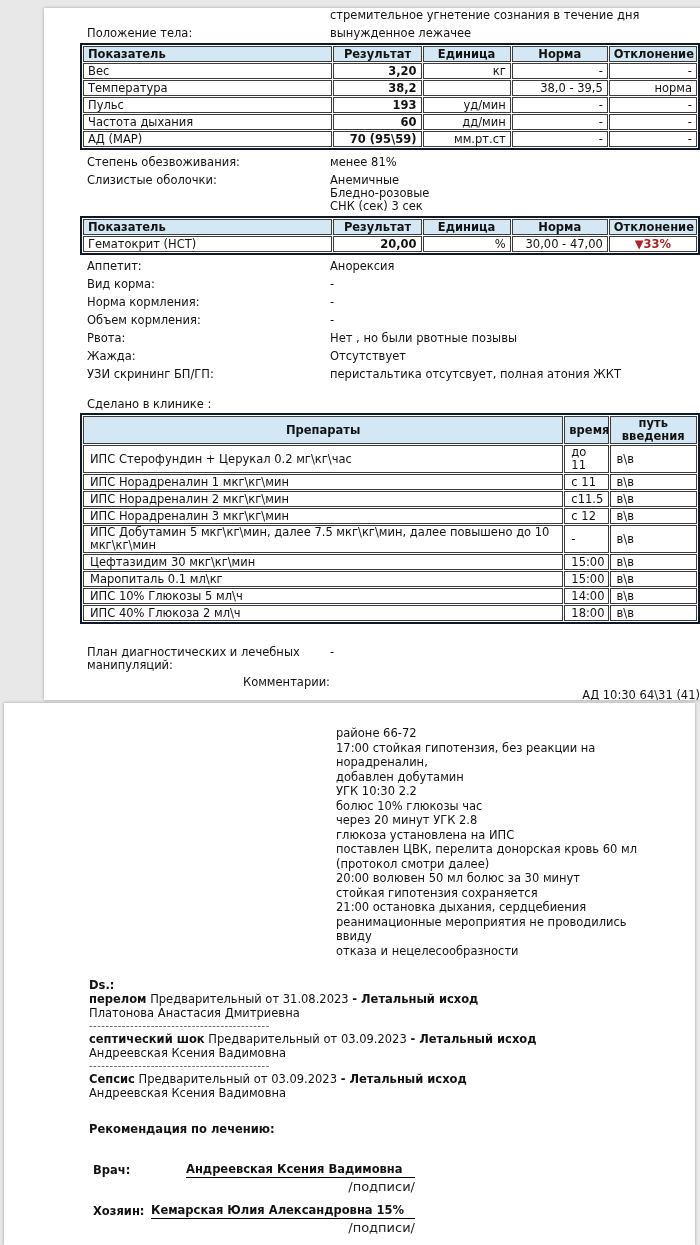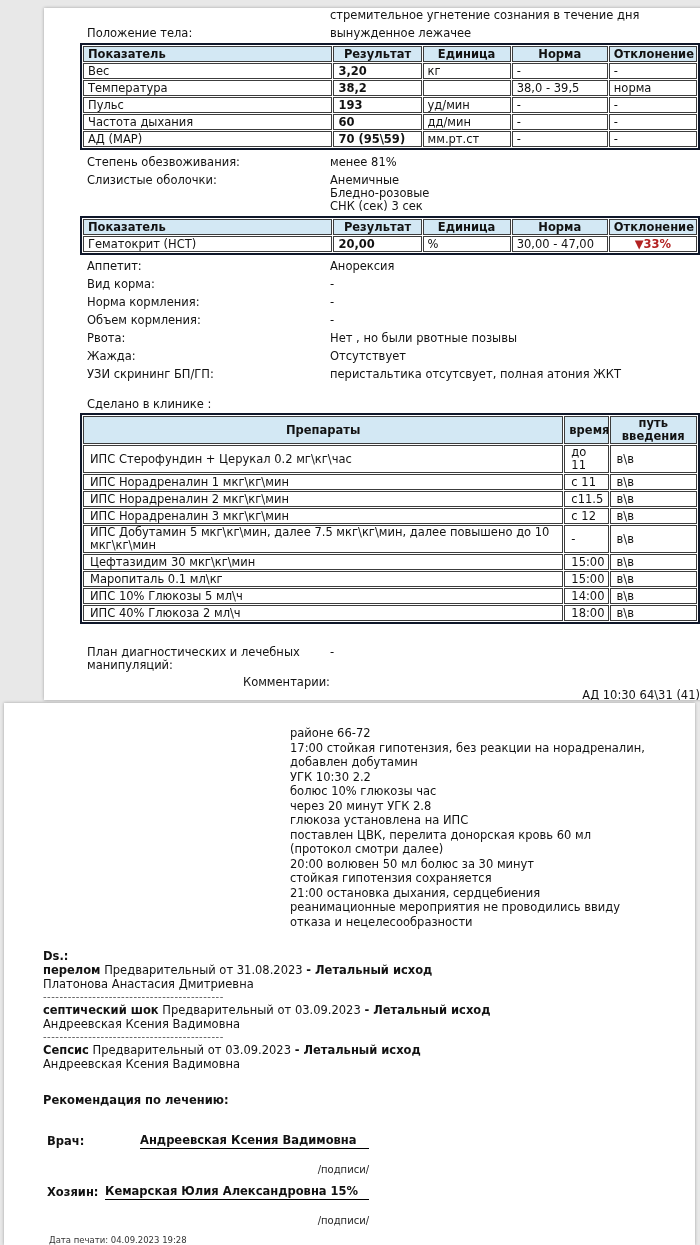--- a/index.html
+++ b/index.html
@@ -8,20 +8,21 @@
     background:#e8e8e8;
     font-family:"DejaVu Sans","Liberation Sans",sans-serif;
     color:#121212;
     -webkit-font-smoothing:antialiased;
   }
   .canvas { position:relative; width:700px; height:1245px; overflow:hidden; }
   .card {
     position:absolute; left:4px; width:691px; background:#ffffff;
     box-shadow:0 0 3px rgba(0,0,0,.30);
     box-sizing:border-box;
+    padding-left:46px;
   }
   .card1 { top:8px; height:692px; overflow:hidden; padding:1px 35px 0 36px;margin-left:40px; }
   .card2 { top:703px; height:542px; overflow:hidden; }
 
   .cont-line { margin-left:250px; font-size:11.5px; line-height:13px; }
 
   .field-row { display:flex; margin:5px 0 0 7px; font-size:11.5px; line-height:13px; }
   .field-row .flabel { width:243px; flex:none; }
   .field-row .fvalue { white-space:pre-line; flex:1; }
 
@@ -30,21 +31,21 @@
     border:2px solid #0f172a; background:#fff;
     width:620px; table-layout:fixed;
     font-size:11.5px; margin-top:3px;
   }
   table.datatable th, table.datatable td {
     border:1px solid #3c3c3c; padding:0 4px; height:14px;
     line-height:13px; overflow:hidden;
   }
   table.datatable thead th { background:#d3e8f4; font-weight:bold; text-align:center; }
   table.datatable thead th.h-left { text-align:left; }
-  td.c { text-align:left; }
+  td.c { text-align:right; }
   td.b { font-weight:bold; }
   td.dev-red { color:#b22222; font-weight:bold; text-align:center; }
   table.treatment { margin-top:2px; }
   table.treatment thead th { height:26px; line-height:13px; }
   table.treatment td { padding:0 6px; }
 
   .mid-gap { margin-top:6px; }
   .section-title { margin:16px 0 0 7px; font-size:11.5px; }
   .plan-row { margin-top:22px; }
   .comments-row { margin-top:4px;text-align:right; }
@@ -53,21 +54,21 @@
   .ds-block { margin:20px 30px 0 39px; font-size:11.5px; line-height:14px; }
   .ds-title { font-weight:bold; }
   .ds-diag, .ds-outcome { font-weight:bold; }
   .ds-sep { color:#555; font-size:10px; line-height:12px; letter-spacing:.5px; }
   .recommend { margin:22px 0 0 39px; font-size:11.5px; font-weight:bold; }
 
   .sig-block { margin:26px 0 0 43px; }
   .sig-row { display:flex; align-items:flex-end; width:322px; font-size:11.5px; }
   .sig-role { font-weight:bold; flex:none; padding-bottom:1px; }
   .sig-line { flex:1; border-bottom:1.5px solid #000; font-weight:bold; padding-bottom:1px; }
-  .sig-caption { width:322px; text-align:right; font-size:10px; color:#222; margin:15px 0 9px 0; }
+  .sig-caption { width:322px; text-align:right; font-size:13px; color:#222; margin:1px 0 9px 0; }
 
   .print-date { margin:5px 0 0 45px; font-size:8.5px; color:#333; }
 </style>
 </head>
 <body>
 
 <div class="canvas">
 
   <section class="card card1">
     <div class="cont-line">стремительное угнетение сознания в течение дня</div>

